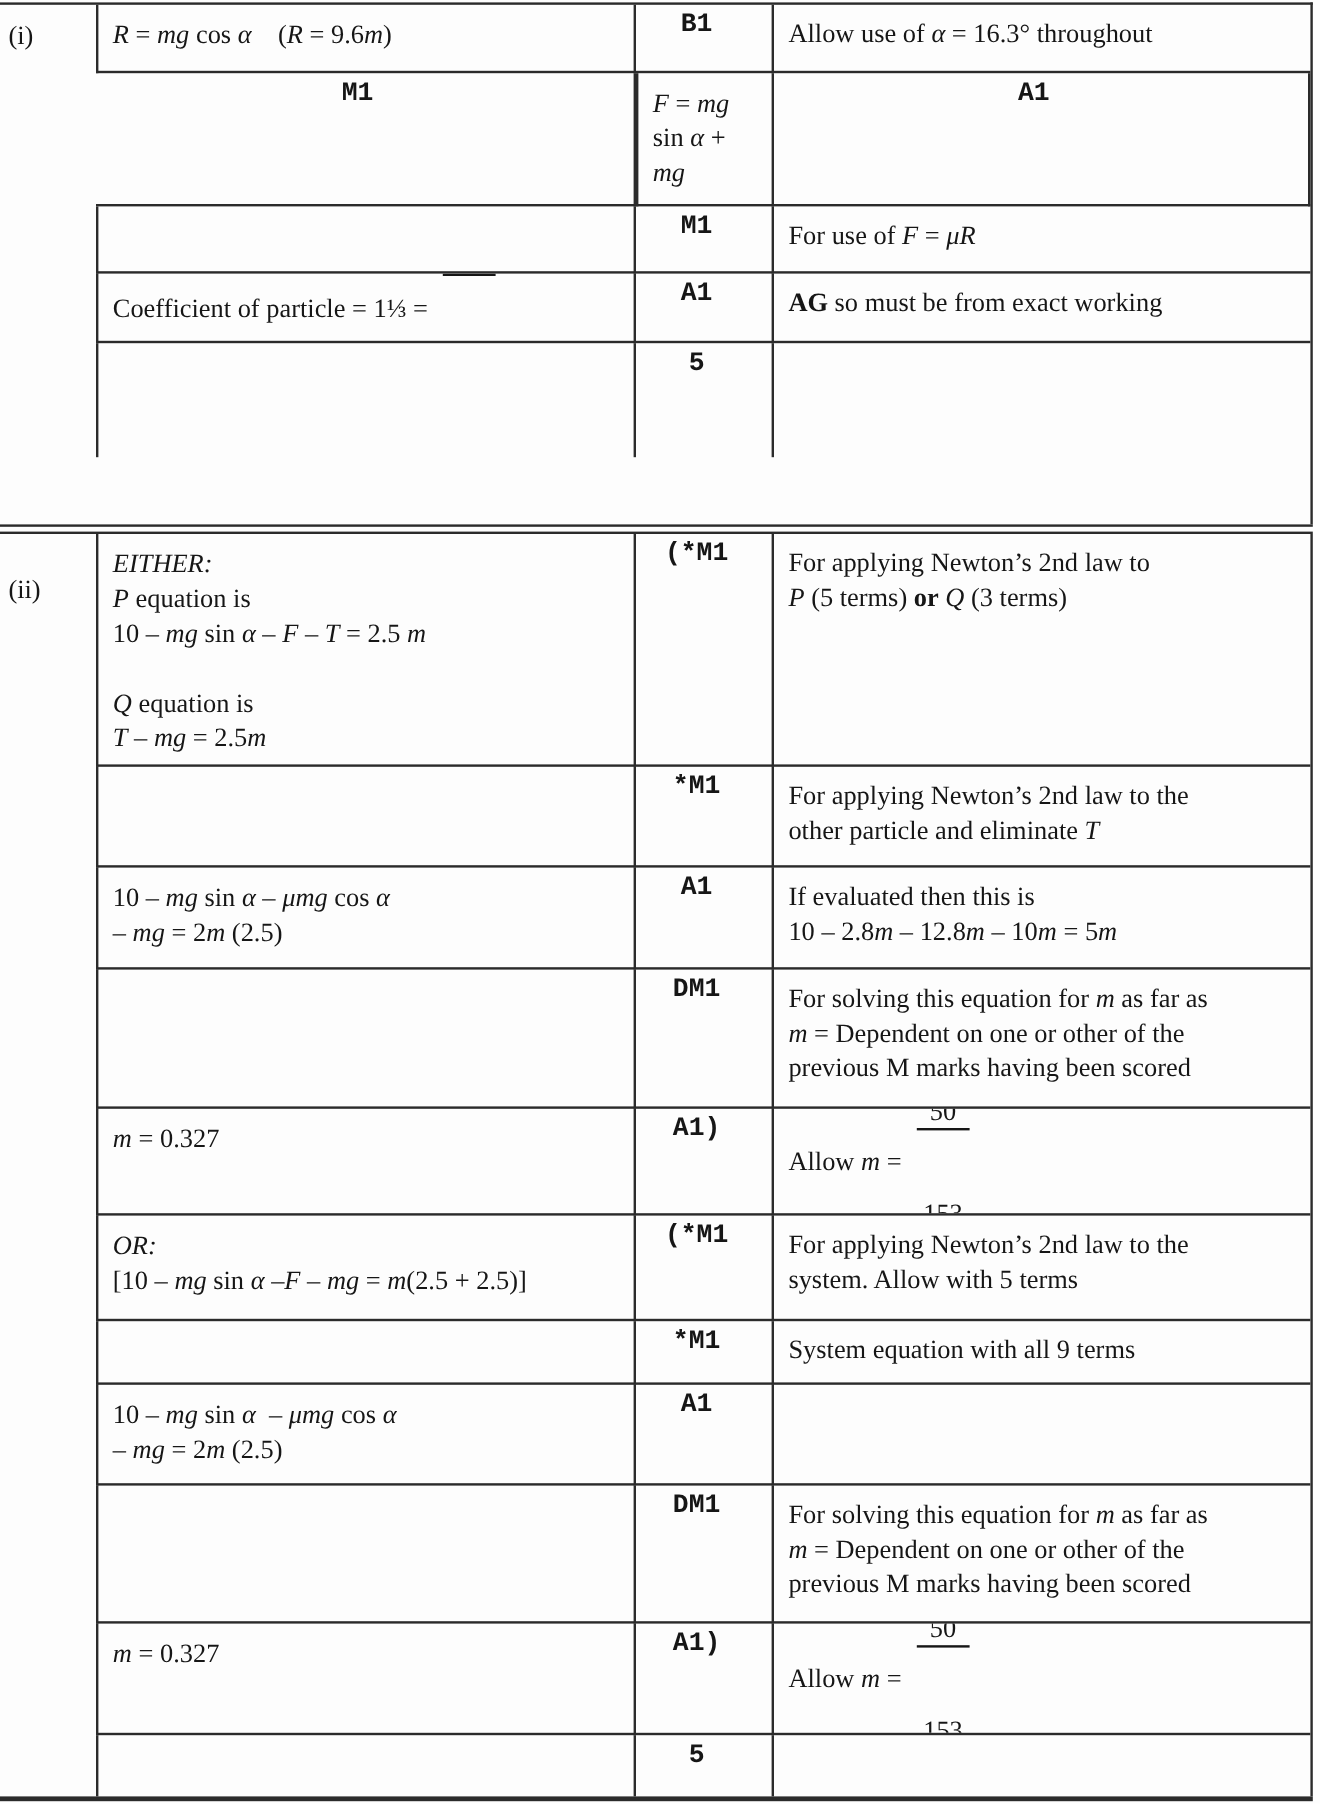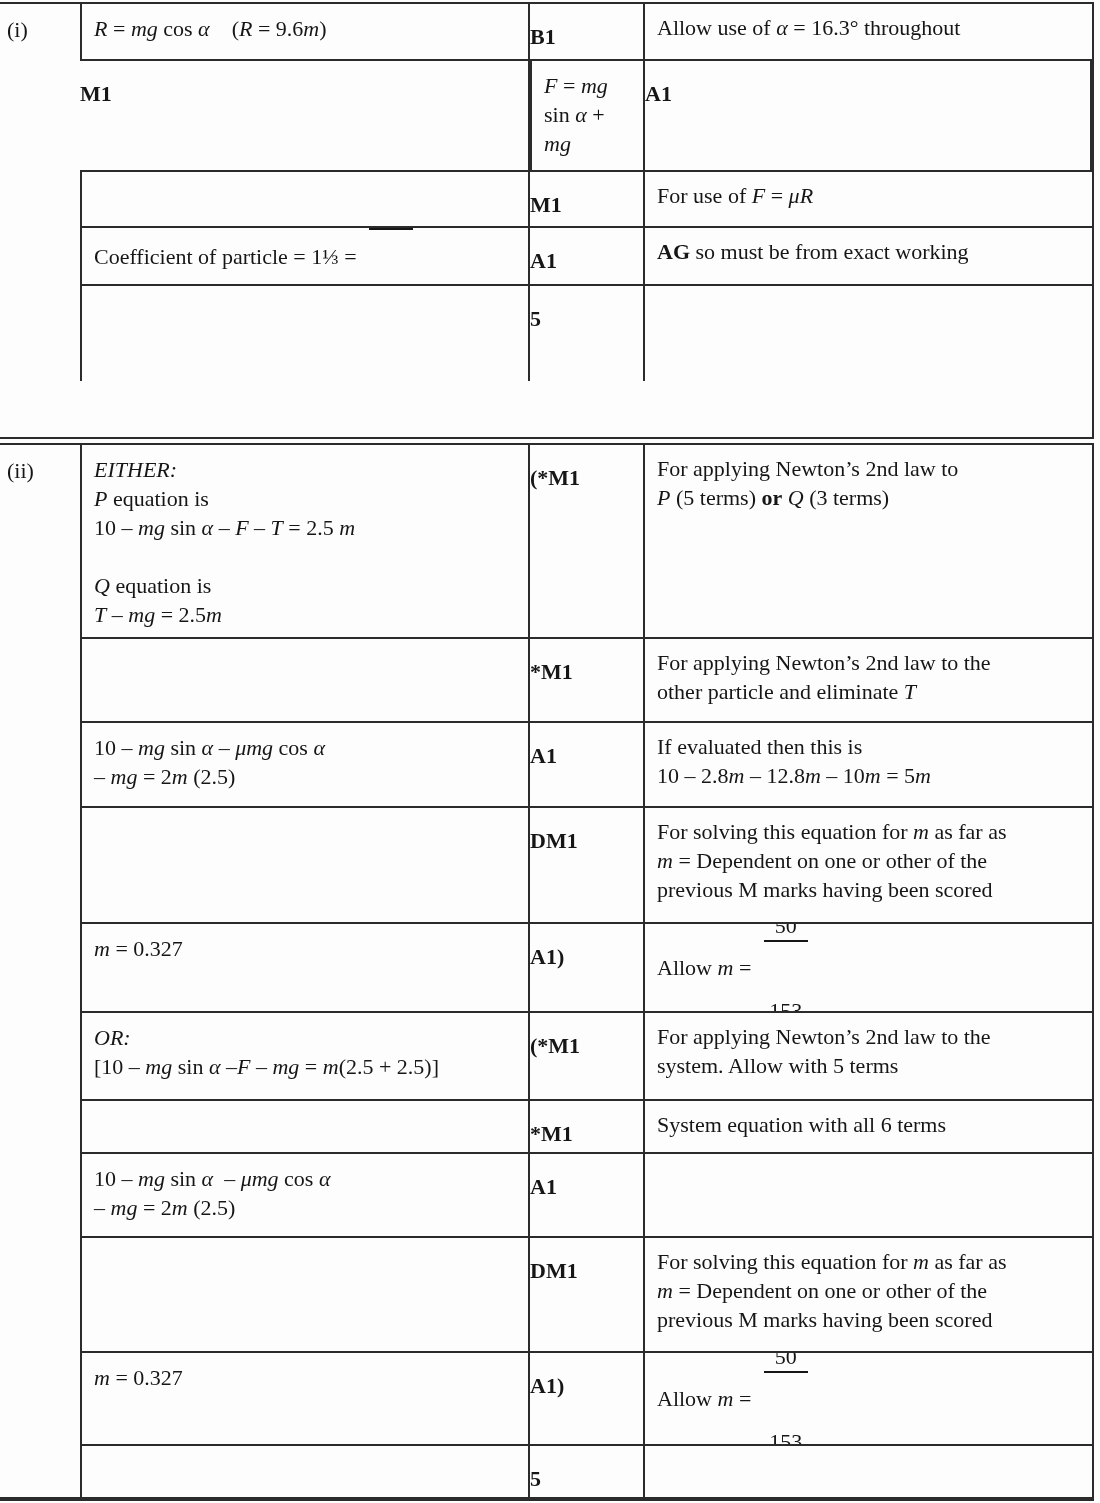--- a/index.html
+++ b/index.html
@@ -14,25 +14,25 @@
     display:grid;
     grid-template-columns:80px 450px 115px 447px;
     width:1094px; box-sizing:border-box;
     border-right:2px solid #2b2b2b;
   }
   .sec-i  { grid-template-rows:57px 111px 56px 58px 95px 56px; border-top:2px solid #2b2b2b; }
   .sec-ii { grid-template-rows:194px 84px 85px 116px 89px 88px 53px 84px 115px 93px 51px; }
 
   .part { grid-column:1; padding:13px 0 0 7px; }
   .span6  { grid-row:1 / span 6; }
-  .span11 { grid-row:1 / span 11; }
+  .span11 { grid-row:1 / span 11;margin-top:20px; }
 
   .w, .m, .c { box-sizing:border-box; border-bottom:2px solid #2b2b2b; line-height:29px; overflow:hidden; }
   .w { border-left:2px solid #2b2b2b; border-right:2px solid #2b2b2b; padding:10px 10px 4px 12px; white-space:pre-wrap; }
-  .m { border-right:2px solid #2b2b2b; padding:18px 12px 0 0; text-align:left; font-weight:bold; white-space:nowrap; }
+  .m { border-right:2px solid #2b2b2b; padding:2px 12px 0 0; text-align:center; font-weight:bold; white-space:nowrap;font-family:Liberation Mono, monospace; }
   .c { padding:9px 10px 4px 12px; white-space:pre-wrap; }
   .nb { border-bottom:none; }
   .vcenter { display:flex; align-items:center; flex-wrap:nowrap; padding-top:0; padding-bottom:0; }
 
   .dbl { width:1094px; height:8px; box-sizing:border-box; border-top:2px solid #2b2b2b; border-bottom:2px solid #2b2b2b; }
   .botrule { width:1094px; height:4px; background:#2b2b2b; }
 
   .frac { display:inline-block; text-align:center; vertical-align:middle; margin-left:7px; line-height:27px; }
   .frac .num { display:block; border-bottom:2px solid #161616; padding:0 9px 1px 9px; }
   .frac .den { display:block; padding-top:1px; }
@@ -119,21 +119,21 @@
     </div>
 
     <div class="w"><i>OR:</i>
 [10 – <i>mg</i> sin <i>α</i> –<i>F</i> – <i>mg</i> = <i>m</i>(2.5 + 2.5)]</div>
     <div class="m">(*M1</div>
     <div class="c">For applying Newton’s 2nd law to the
 system. Allow with 5 terms</div>
 
     <div class="w"></div>
     <div class="m">*M1</div>
-    <div class="c">System equation with all 6 terms</div>
+    <div class="c">System equation with all 9 terms</div>
 
     <div class="w">10 – <i>mg</i> sin <i>α</i>  – <i>μmg</i> cos <i>α</i>
 – <i>mg</i> = 2<i>m</i> (2.5)</div>
     <div class="m">A1</div>
     <div class="c"></div>
 
     <div class="w"></div>
     <div class="m">DM1</div>
     <div class="c">For solving this equation for <i>m</i> as far as
 <i>m</i> = Dependent on one or other of the

